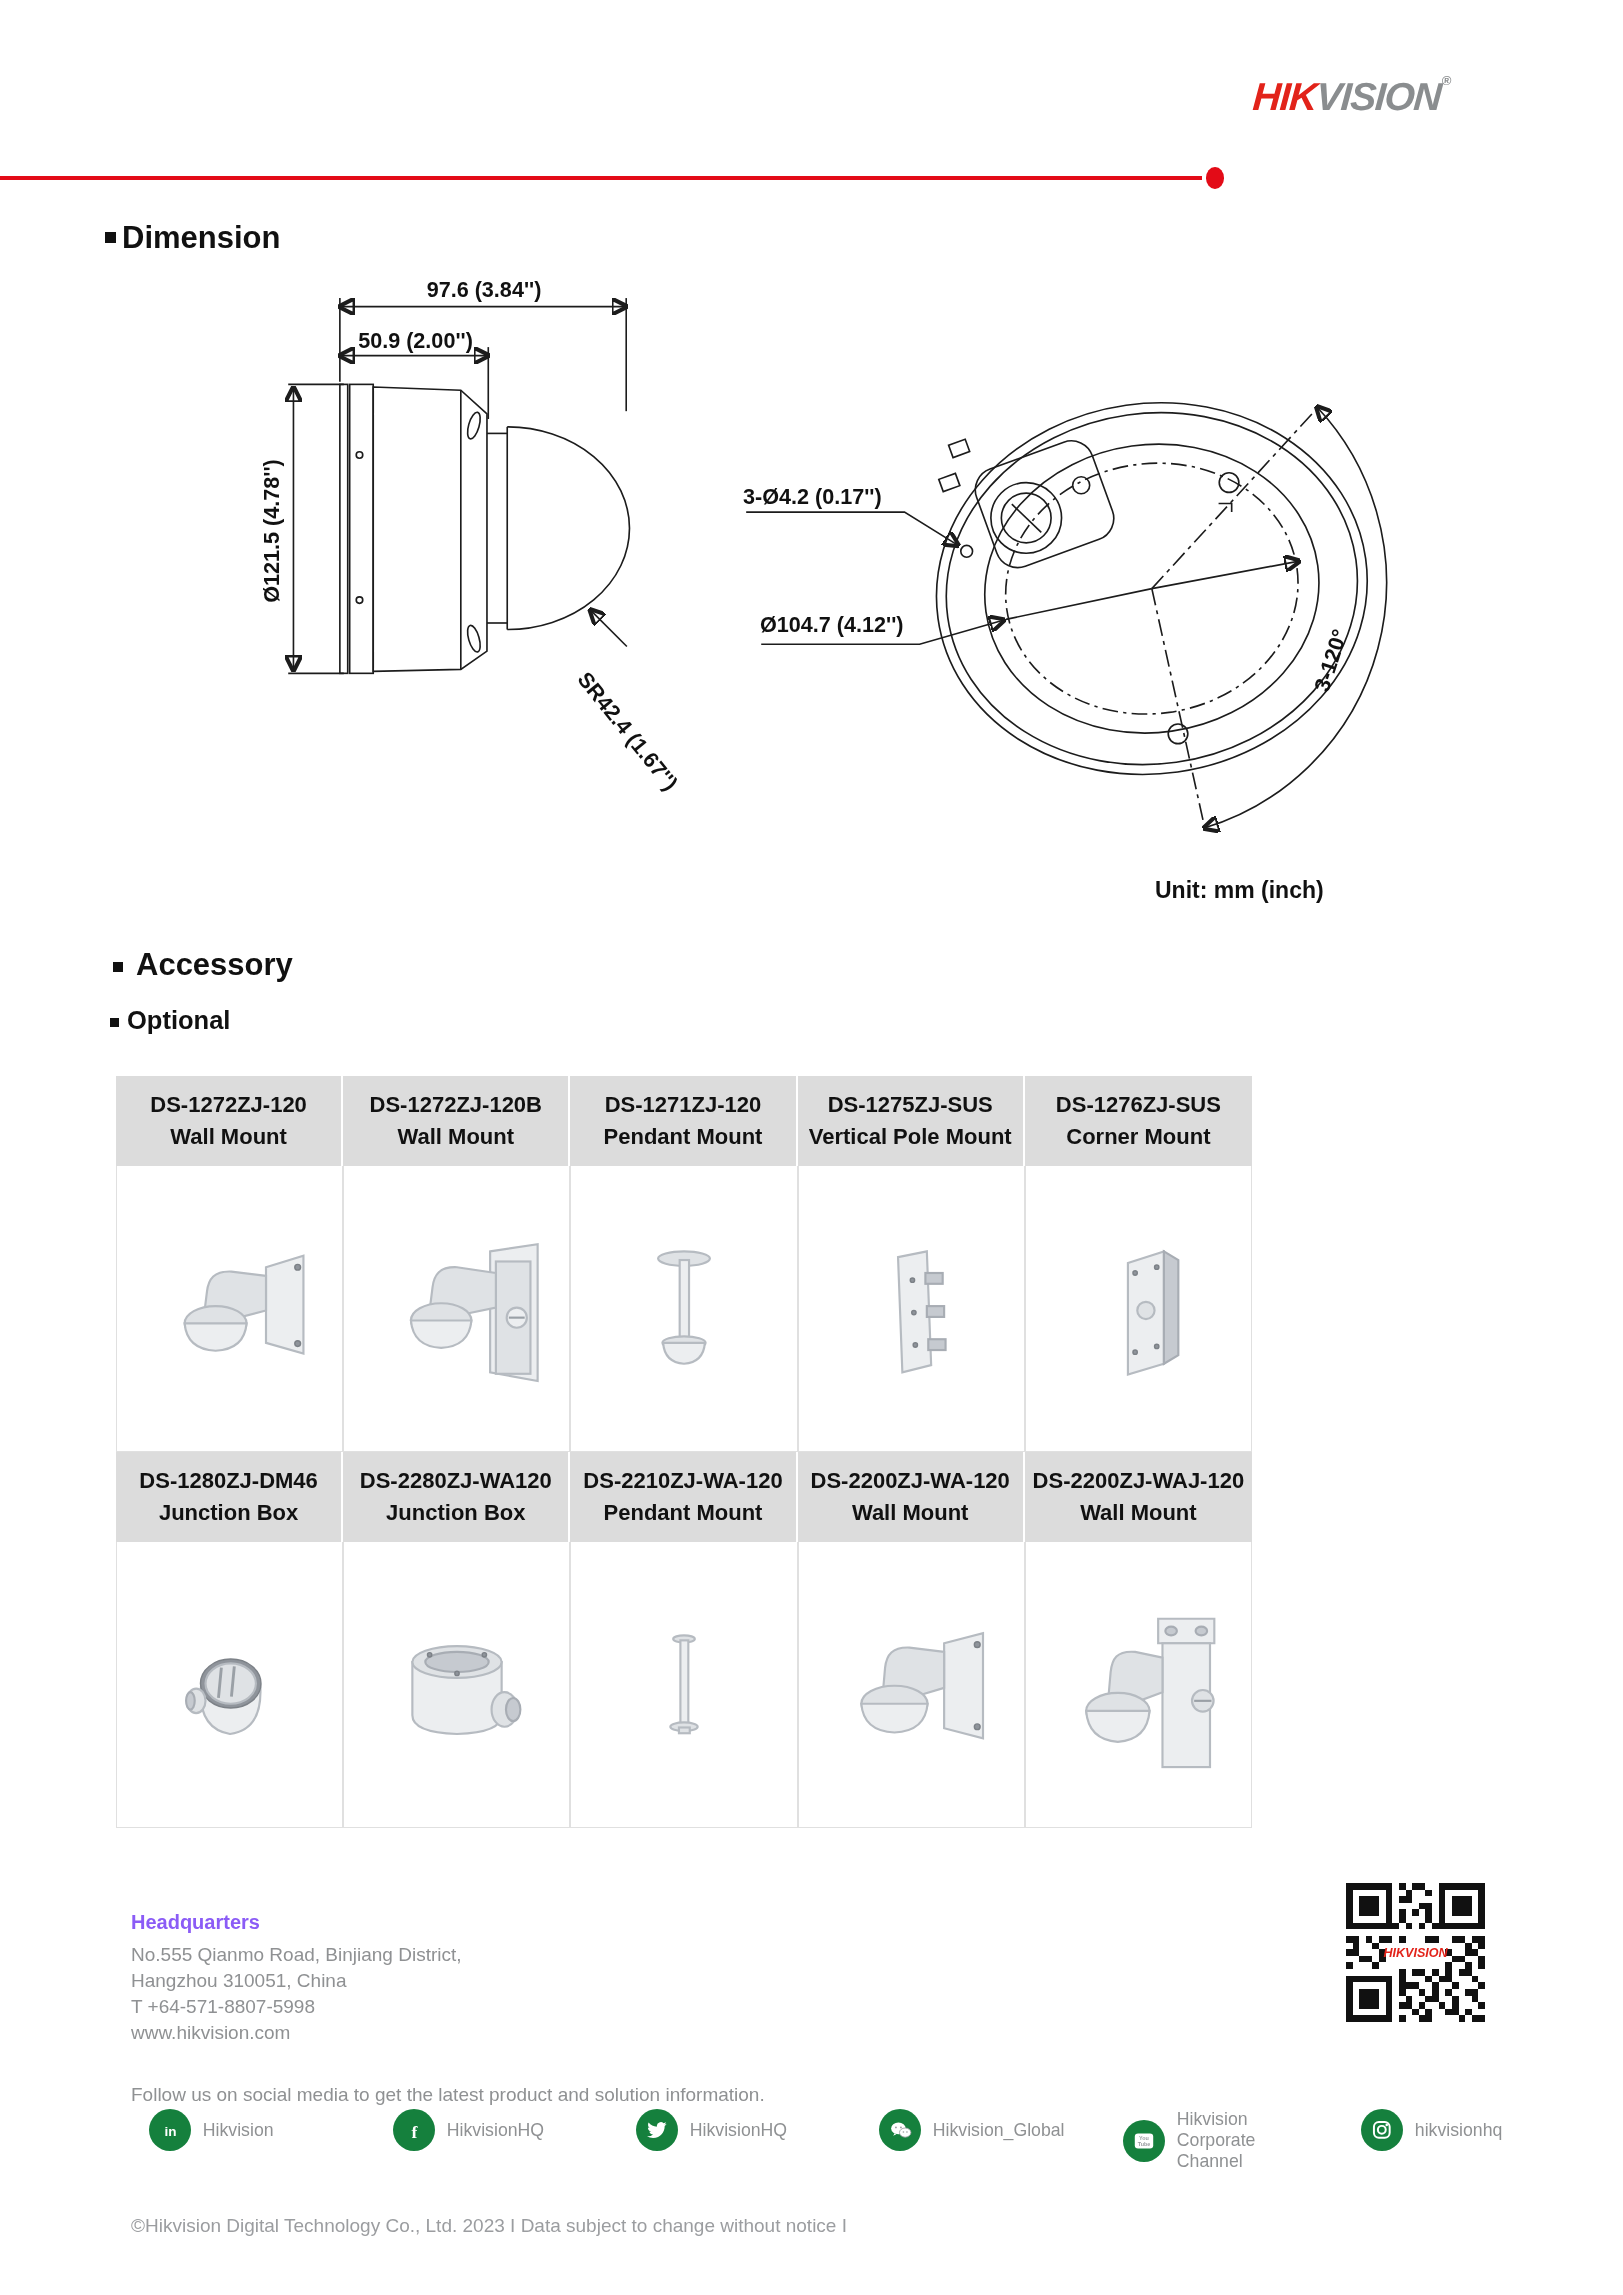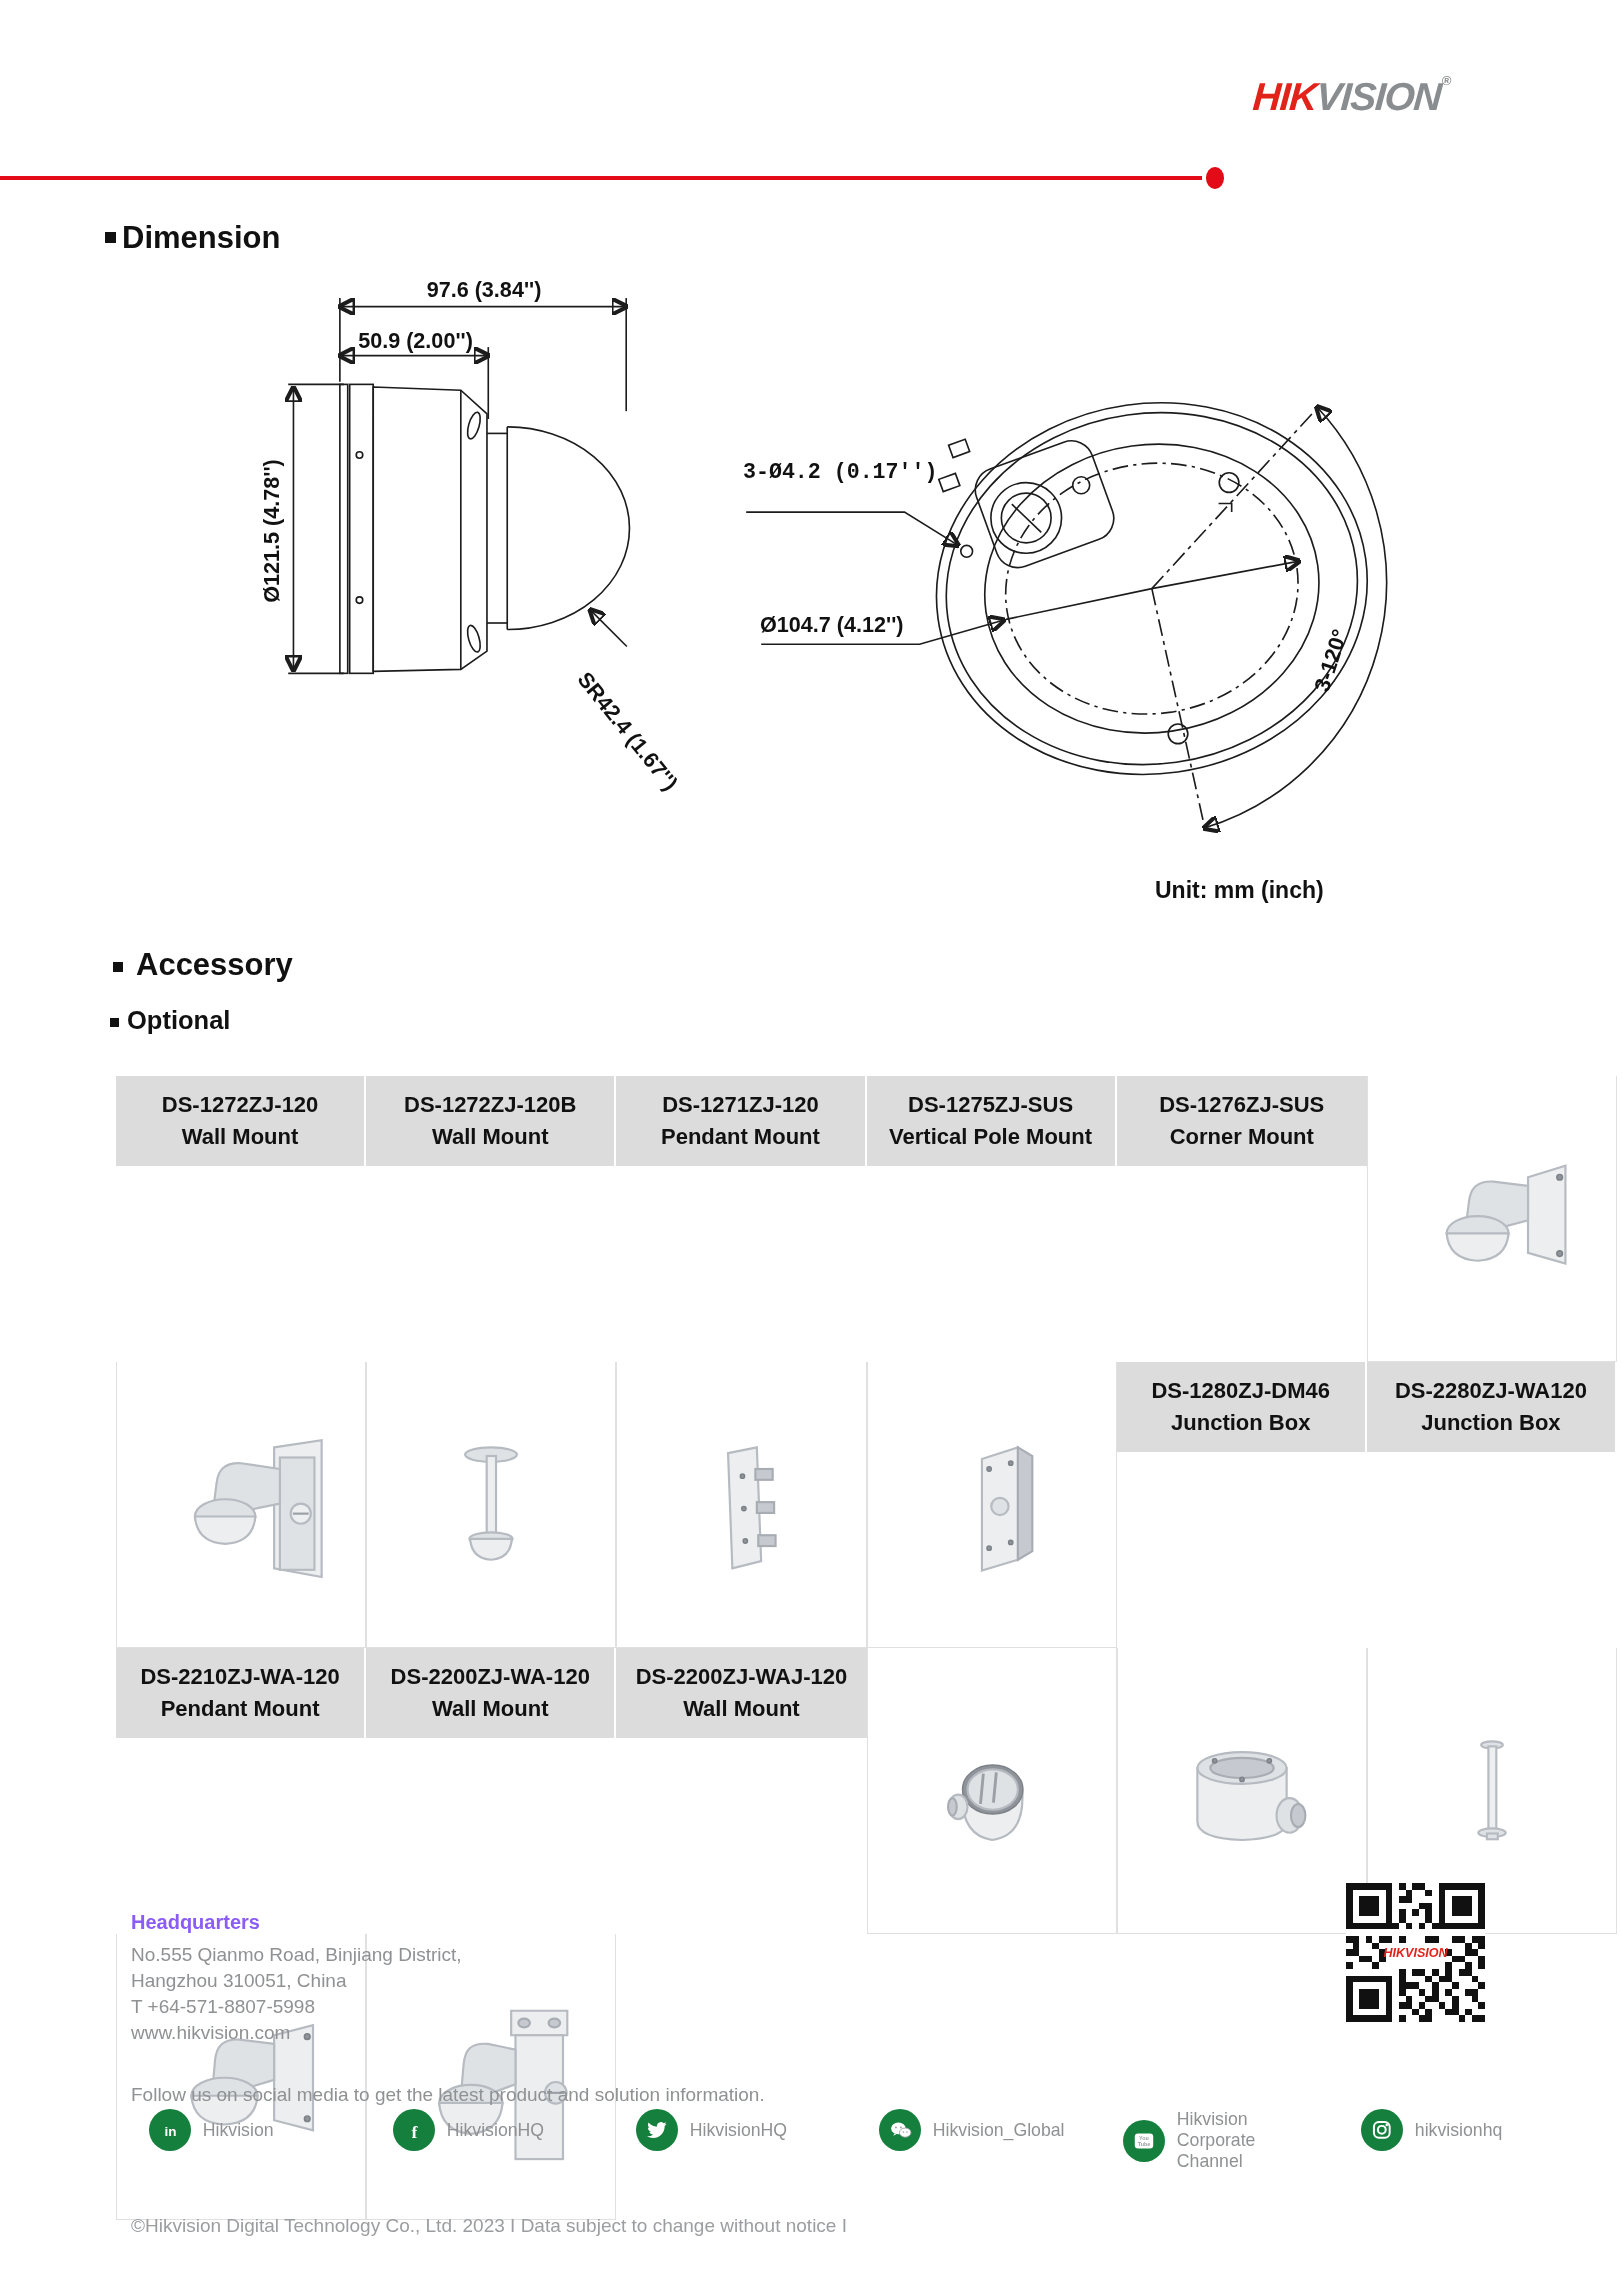--- a/index.html
+++ b/index.html
@@ -21,28 +21,28 @@
   .h-acc{left:136px;top:947px;font-size:31px;font-weight:bold;}
   .sq-acc{left:113px;top:962px;width:9.8px;height:9.8px;background:#111;}
   .h-opt{left:127px;top:1006px;font-size:25.5px;font-weight:bold;}
   .sq-opt{left:110px;top:1018px;width:8.5px;height:8.5px;background:#111;}
   
   .dimlab{font-size:21.6px;font-weight:bold;white-space:nowrap;color:#111;}
   .lab-w1{left:366px;top:277px;width:236px;text-align:center;}
   .lab-w2{left:327px;top:328px;width:177px;text-align:center;}
   .lab-h {left:164px;top:518px;width:216px;text-align:center;transform:rotate(-90deg);}
   .lab-sr{left:592px;top:667px;width:222px;transform:rotate(51deg);transform-origin:left top;}
-  .lab-holes{left:743px;top:460px;font-family:Liberation Mono, monospace;}
+  .lab-holes{left:743px;top:484px;}
   .lab-bolt{left:760px;top:612px;}
   .lab-ang{left:1283px;top:625px;width:111px;transform:rotate(-72deg);}
   .lab-unit{left:1155px;top:877px;font-size:23px;font-weight:bold;white-space:nowrap;}
   svg{display:block;}
   .draw line,.draw path,.draw rect,.draw ellipse,.draw circle{stroke:#1c1c1c;stroke-width:2.5;fill:none;}
   
-  .acc-table{left:116px;top:1076px;width:1501px;display:grid;grid-template-columns:repeat(6,1fr);}
+  .acc-table{left:116px;top:1076px;width:1136px;display:grid;grid-template-columns:repeat(5,1fr);}
   .acc-head{height:90px;background:#dcdcdc;border-right:2.6px solid #ffffff;display:flex;flex-direction:column;align-items:center;justify-content:center;gap:9.2px;}
   .acc-head:nth-child(5n){border-right:none;}
   .acc-head .model,.acc-head .type{font-size:22px;font-weight:bold;color:#111;text-align:center;line-height:1;}
   .acc-cell{height:285px;background:#fff;border:1.3px solid #e0e0e0;border-top:none;display:flex;align-items:center;justify-content:center;}
   .acc-cell svg{width:216px;height:216px;}
   .p1{fill:#eceef0;stroke:#b6bbc1;stroke-width:3;}
   .p2{fill:#dfe2e5;stroke:#b6bbc1;stroke-width:3;}
   .p3{fill:#c6cad0;stroke:#a8adb4;stroke-width:3;}
   .p4{fill:#8f949b;stroke:#7c8187;stroke-width:2;}
   

